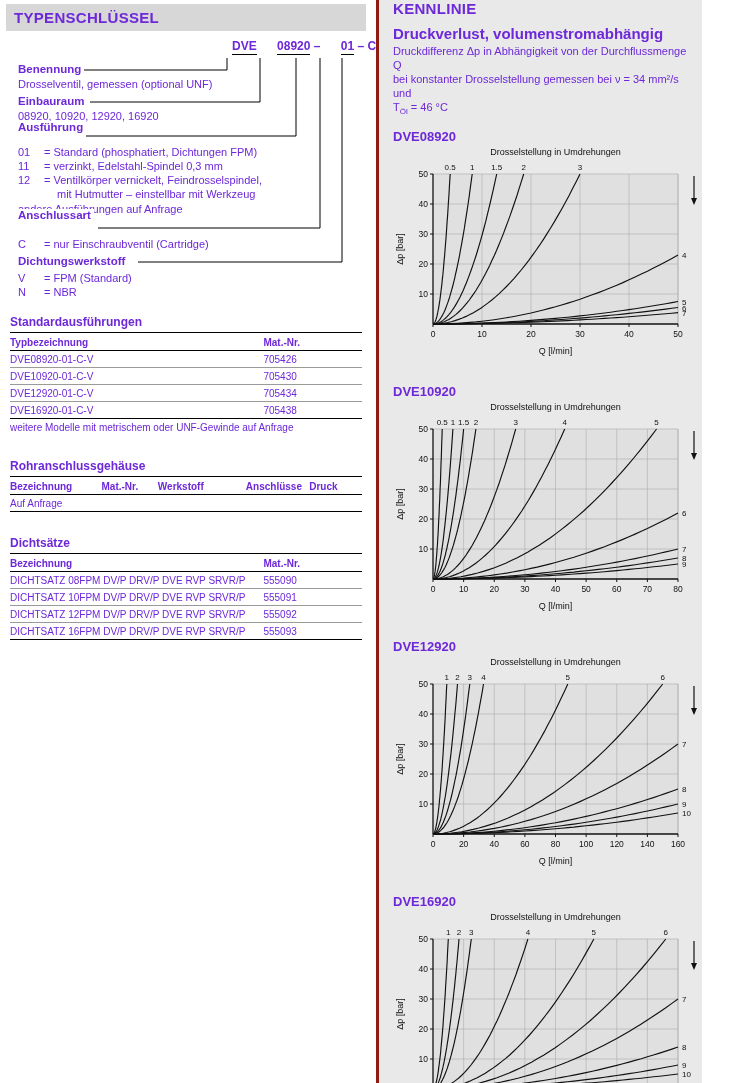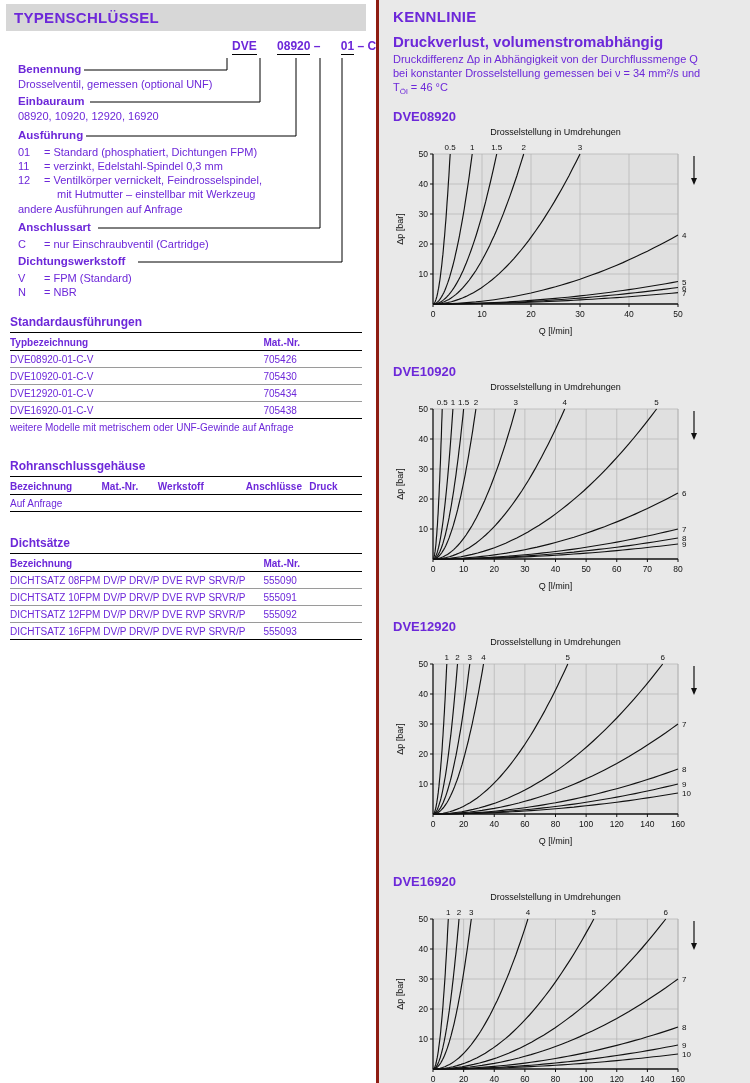--- a/index.html
+++ b/index.html
@@ -27,22 +27,22 @@
   table.data th{text-align:left;font-weight:bold;border-bottom:1px solid #000;padding:3px 0 2px 0;margin-left:48px;}
   table.data td{border-bottom:1px solid #9a9a9a;padding:2.5px 0;overflow:hidden;white-space:nowrap;}
   table.data tr:last-child td{border-bottom:1px solid #000;}
   .tbl-note{font-size:10px;padding:3px 0 0 0;}
   .mt1{margin-top:10px;} .mt2{margin-top:26px;} .mt3{margin-top:24px;}
 
   
   .divider{position:absolute;left:376px;top:0;width:3px;height:1083px;background:var(--divider,#8e1c12);}
 
   
-  .right-col{position:absolute;left:379px;top:0;width:371px;height:1083px;
-             background:var(--panel,#e9e9e9);box-sizing:border-box;padding:8px 8px 0 14px;}
+  .right-col{position:absolute;left:379px;top:0;width:323px;height:1083px;
+             background:var(--panel,#e9e9e9);box-sizing:border-box;padding:0 8px 0 14px;}
   .r-title{font-size:15px;font-weight:bold;letter-spacing:.3px;}
   .r-sub{font-size:15px;font-weight:bold;margin-top:8px;}
   .r-desc{font-size:11px;line-height:14px;margin-top:2px;}
   .r-desc sub{font-size:8px;}
   #charts{margin-top:10px;}
   .chart-block{margin-bottom:22px;}
   .chart-title{font-weight:bold;font-size:13px;margin-bottom:2px;}
   svg text{font-family:"Liberation Sans", sans-serif;}
 </style>
 </head>
@@ -68,42 +68,42 @@
       </svg>
 
       <div class="tk-code" id="tk-code"><span class="tk-underline">DVE</span><span> </span><span class="tk-underline">08920</span><span> – </span><span class="tk-underline">01</span><span> – </span><span>C</span><span> – </span><span>V</span></div>
 
       <div class="tk-label" style="top:26px">Benennung</div>
       <div class="tk-text" style="top:41px">Drosselventil, gemessen (optional UNF)</div>
 
       <div class="tk-label" style="top:58px">Einbauraum</div>
       <div class="tk-text" style="top:73px">08920, 10920, 12920, 16920</div>
 
-      <div class="tk-label" style="top:92px">Ausführung</div>
+      <div class="tk-label" style="top:84px">Ausführung</div>
       <div class="tk-itemswrap" style="top:108px">
           <div class="tk-item">
             <span class="tk-item-code">01</span>
             <span class="tk-item-text">=  Standard (phosphatiert, Dichtungen FPM)</span>
           </div>
           <div class="tk-item">
             <span class="tk-item-code">11</span>
             <span class="tk-item-text">=  verzinkt, Edelstahl-Spindel 0,3 mm</span>
           </div>
           <div class="tk-item">
             <span class="tk-item-code">12</span>
             <span class="tk-item-text">=  Ventilkörper vernickelt, Feindrosselspindel,</span>
           </div>
           <div class="tk-item indent">
             <span class="tk-item-code"></span>
             <span class="tk-item-text">mit Hutmutter – einstellbar mit Werkzeug</span>
           </div>
         </div>
       <div class="tk-text" style="top:166px">andere Ausführungen auf Anfrage</div>
 
-      <div class="tk-label" style="top:184px">Anschlussart</div>
+      <div class="tk-label" style="top:172px">Anschlussart</div>
       <div class="tk-itemswrap" style="top:200px">
           <div class="tk-item">
             <span class="tk-item-code">C</span>
             <span class="tk-item-text">=  nur Einschraubventil (Cartridge)</span>
           </div>
         </div>
 
       <div class="tk-label" style="top:218px">Dichtungswerkstoff</div>
       <div class="tk-itemswrap" style="top:234px">
           <div class="tk-item">

